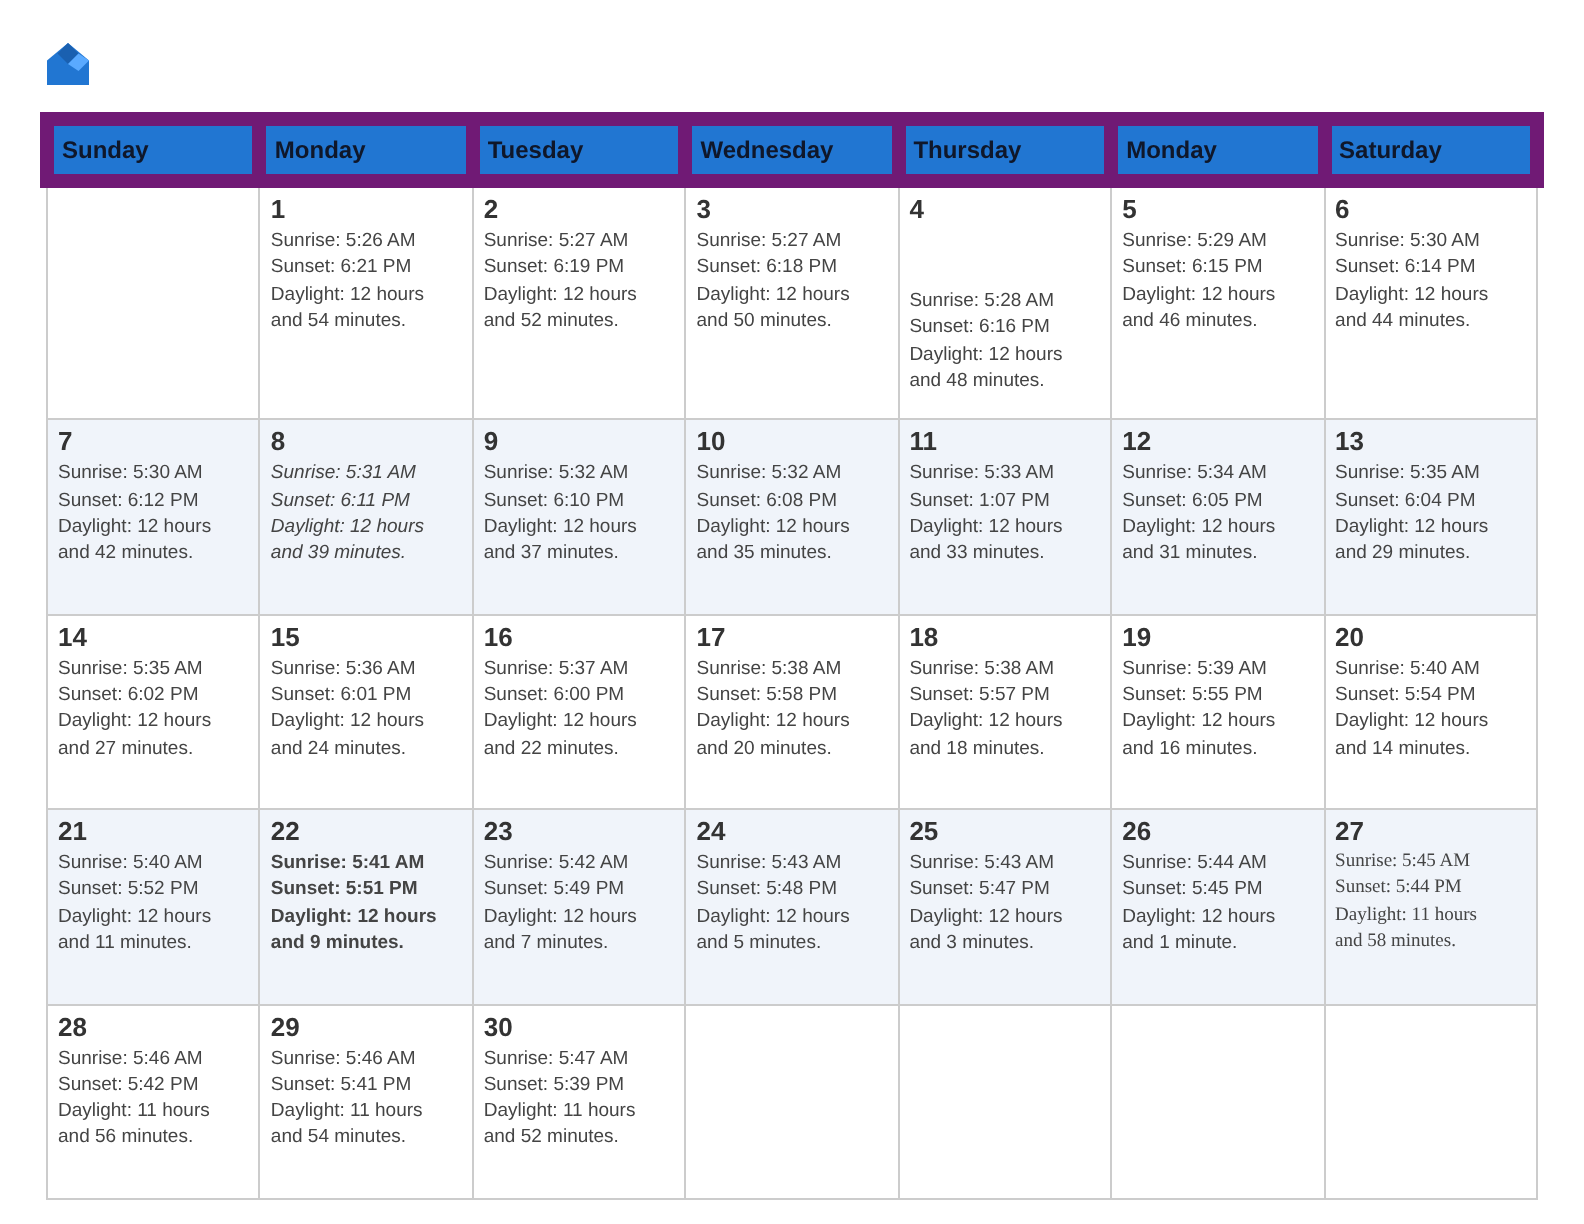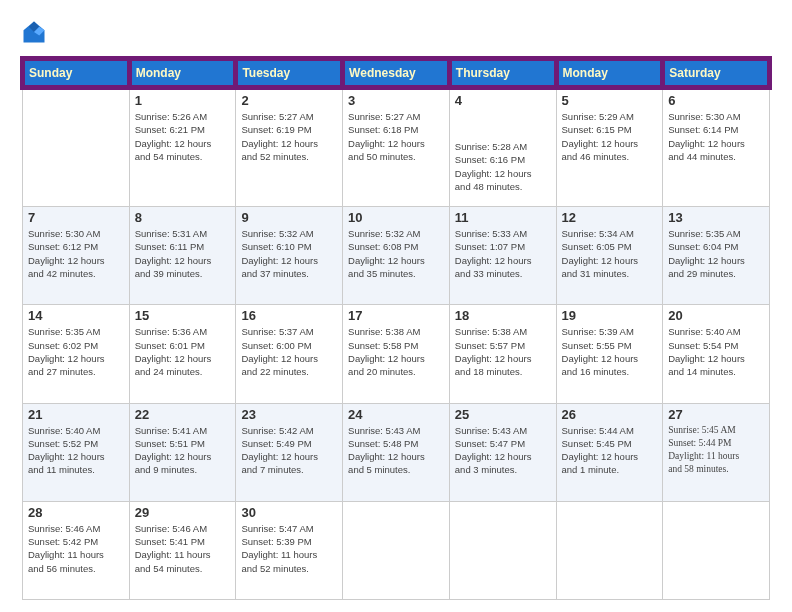--- a/index.html
+++ b/index.html
@@ -53,26 +53,26 @@
     }
     .calendar {
       flex: 1;
       border: 1px solid #ccc;
       border-collapse: collapse;
       width: 100%;
       table-layout: fixed;
     }
     .calendar th {
       background: #2176d2;
-      color: #fef9c3;
+      color: #0f172a;
       font-size: 12px;
       font-weight: bold;
       padding: 5px 4px;
       text-align: left;
-      border: 5px solid #701a75;
+      border: 7px solid #701a75;
     }
     .calendar td {
       border: 1px solid #ccc;
       vertical-align: top;
       padding: 3px 5px;
       font-size: 10px;
       color: #333;
       height: 90px;
     }
     .day-number {
@@ -179,21 +179,21 @@
         <tr>
           <td>
             <span class="day-number">7</span>
             <div class="day-info" style="white-space: pre-line;">Sunrise: 5:30 AM
 Sunset: 6:12 PM
 Daylight: 12 hours
 and 42 minutes.</div>
           </td>
           <td>
             <span class="day-number">8</span>
-            <div class="day-info" style="white-space: pre-line;">Sunrise: 5:31 AM
+            <div class="day-info" style="white-space: pre-line; font-style: italic;">Sunrise: 5:31 AM
 Sunset: 6:11 PM
 Daylight: 12 hours
 and 39 minutes.</div>
           </td>
           <td>
             <span class="day-number">9</span>
             <div class="day-info" style="white-space: pre-line;">Sunrise: 5:32 AM
 Sunset: 6:10 PM
 Daylight: 12 hours
 and 37 minutes.</div>
@@ -281,21 +281,21 @@
         <tr>
           <td>
             <span class="day-number">21</span>
             <div class="day-info" style="white-space: pre-line;">Sunrise: 5:40 AM
 Sunset: 5:52 PM
 Daylight: 12 hours
 and 11 minutes.</div>
           </td>
           <td>
             <span class="day-number">22</span>
-            <div class="day-info" style="white-space: pre-line;">Sunrise: 5:41 AM
+            <div class="day-info" style="white-space: pre-line; font-weight: bold;">Sunrise: 5:41 AM
 Sunset: 5:51 PM
 Daylight: 12 hours
 and 9 minutes.</div>
           </td>
           <td>
             <span class="day-number">23</span>
             <div class="day-info" style="white-space: pre-line;">Sunrise: 5:42 AM
 Sunset: 5:49 PM
 Daylight: 12 hours
 and 7 minutes.</div>

